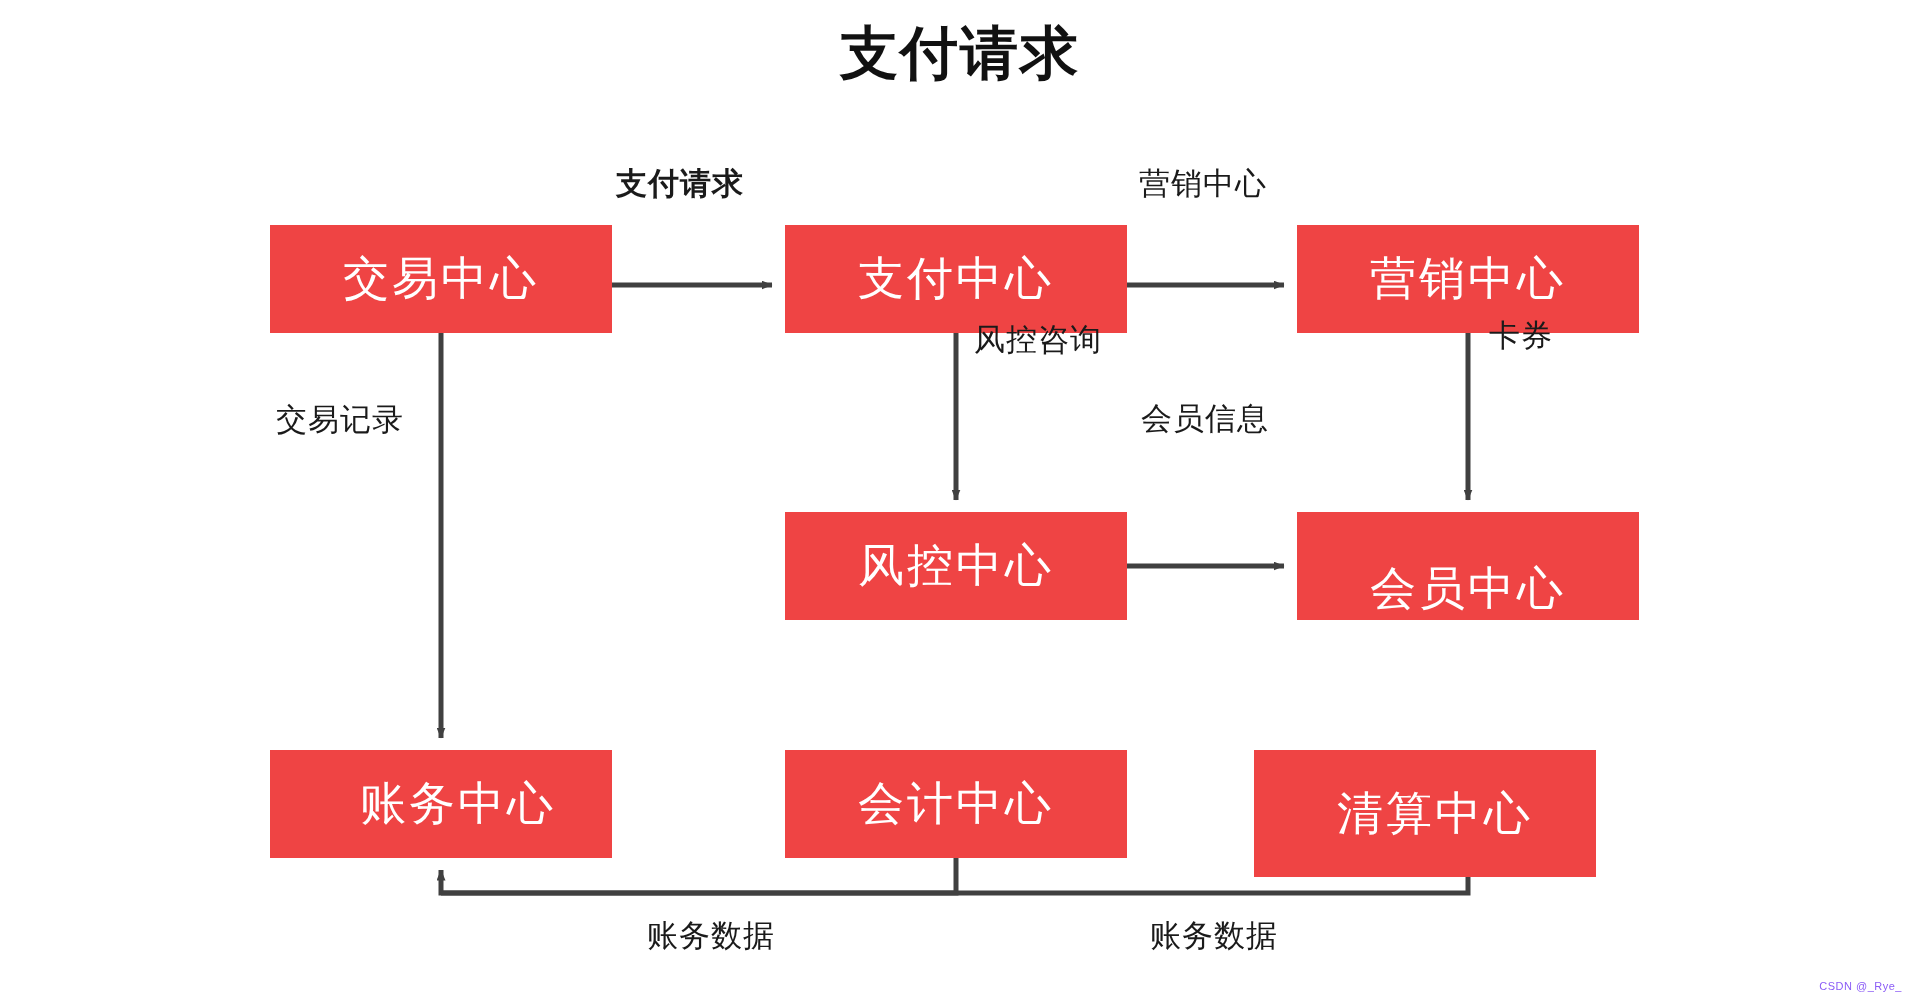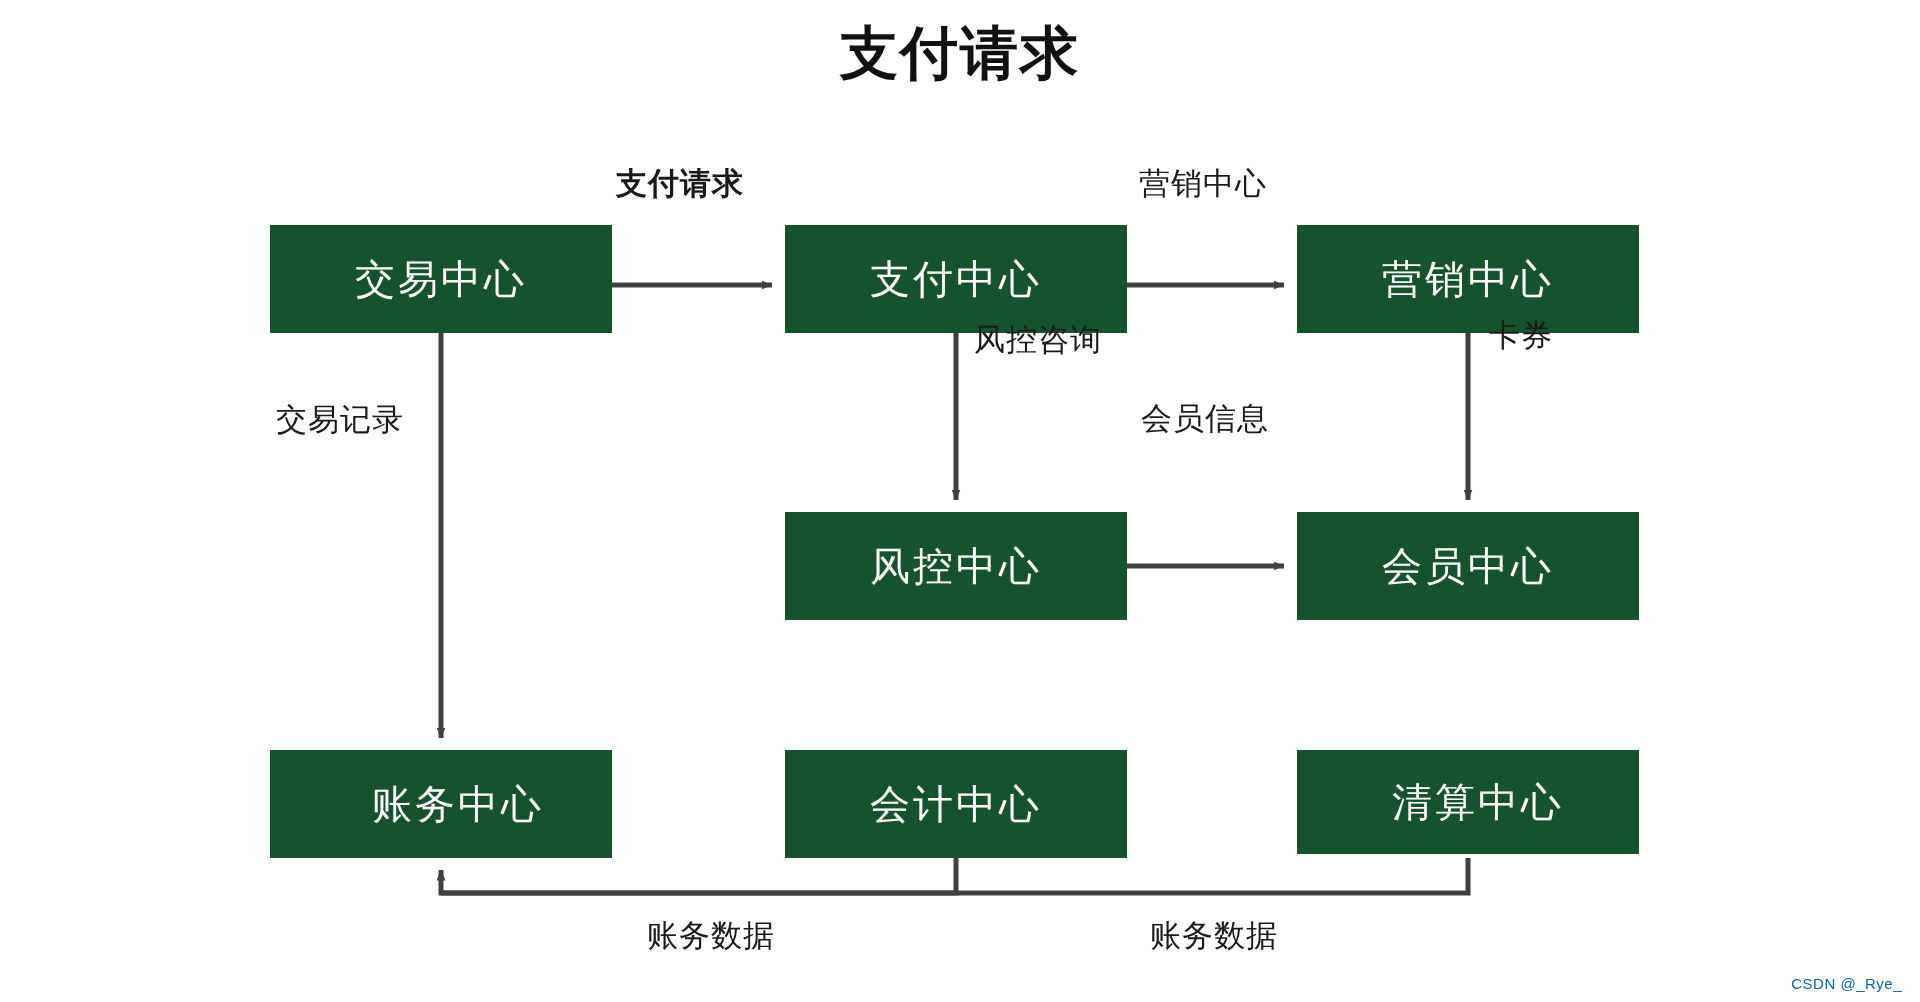--- a/index.html
+++ b/index.html
@@ -16,24 +16,24 @@
     text-align:center;
     font-size:58px;
     font-weight:700;
     color:#111111;
     letter-spacing:2px;
     line-height:1.2;
   }
 
   .node{
     position:absolute;
-    background:#14532d;
+    background:#ef4444;
     color:#ffffff;
     display:flex;align-items:center;justify-content:center;
-    font-size:40px;
+    font-size:46px;
     font-weight:400;
     letter-spacing:3px;
     box-sizing:border-box;
   }
 
   .edge-label{
     position:absolute;
     color:#1a1a1a;
     font-size:31px;
     font-weight:400;
@@ -43,22 +43,22 @@
   }
 
   svg#wires{
     position:absolute;left:0;top:0;width:1920px;height:1002px;
     pointer-events:none;
   }
 
   #watermark{
     position:absolute;
     right:18px;bottom:10px;
-    font-size:15px;
-    color:#0369a1;
+    font-size:11px;
+    color:#8b5cf6;
     letter-spacing:0.5px;
     white-space:nowrap;
   }
 </style>
 </head>
 <body>
 
 <div id="stage">
 
   <div id="title">支付请求</div>
@@ -112,33 +112,33 @@
   </div>
 
   <div class="node" style="left:1297px;top:225px;width:342px;height:108px;">
     <span>营销中心</span>
   </div>
 
   <div class="node" style="left:785px;top:512px;width:342px;height:108px;">
     <span>风控中心</span>
   </div>
 
-  <div class="node" style="left:1297px;top:512px;width:342px;height:108px;">
+  <div class="node" style="left:1297px;top:512px;width:342px;height:108px;align-items:flex-end;">
     <span>会员中心</span>
   </div>
 
   <div class="node" style="left:270px;top:750px;width:342px;height:108px;padding-left:34px;">
     <span>账务中心</span>
   </div>
 
   <div class="node" style="left:785px;top:750px;width:342px;height:108px;">
     <span>会计中心</span>
   </div>
 
-  <div class="node" style="left:1297px;top:750px;width:342px;height:104px;padding-left:20px;">
+  <div class="node" style="left:1254px;top:750px;width:342px;height:127px;padding-left:20px;">
     <span>清算中心</span>
   </div>
 
   <div class="edge-label" style="left:616px;top:168px;font-weight:bold;">支付请求</div>
 
   <div class="edge-label" style="left:1139px;top:168px;">营销中心</div>
 
   <div class="edge-label" style="left:974px;top:324px;">风控咨询</div>
 
   <div class="edge-label" style="left:1489px;top:320px;">卡券</div>

